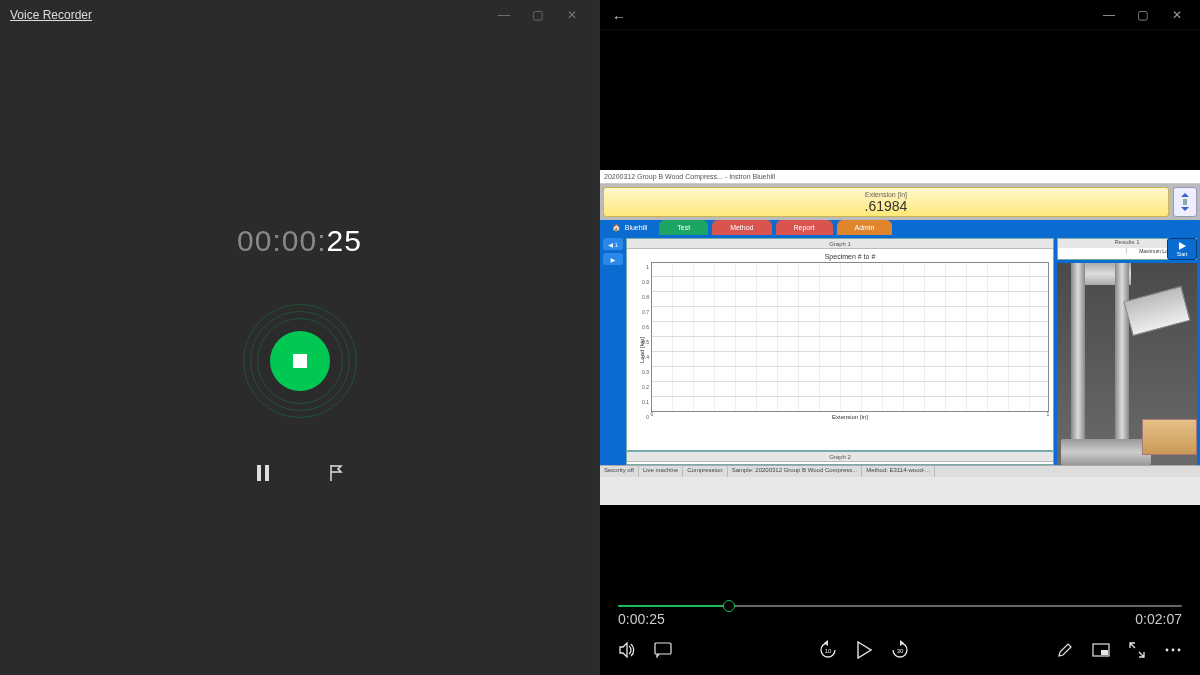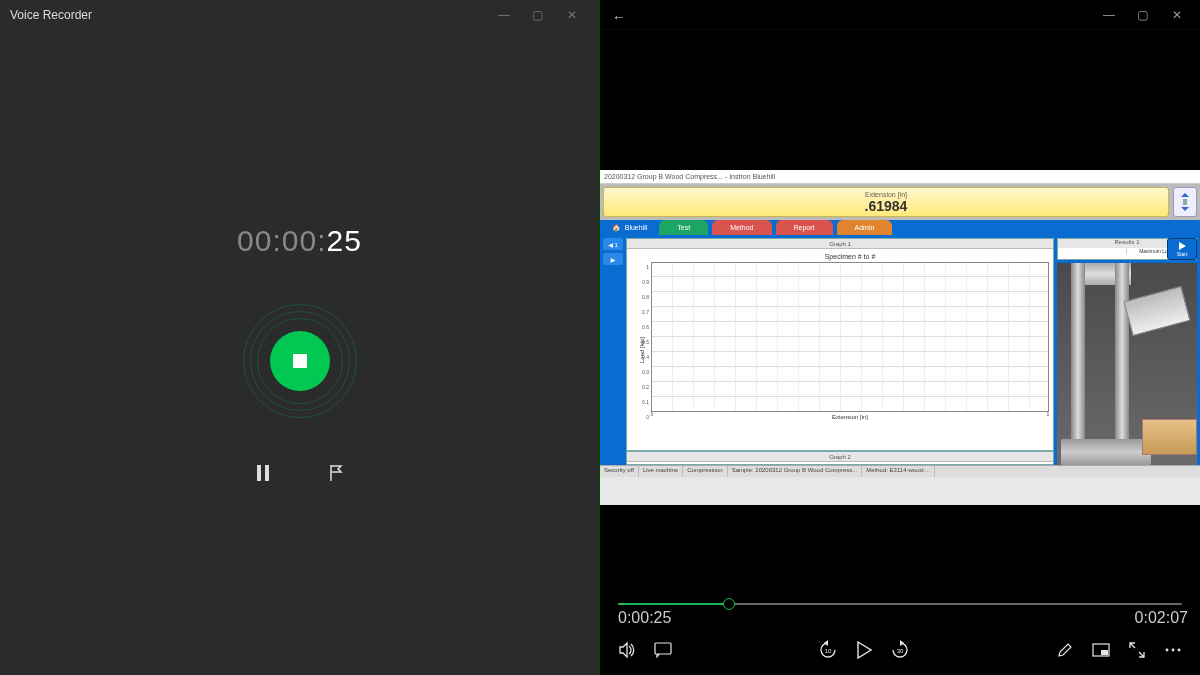--- a/index.html
+++ b/index.html
@@ -1,21 +1,21 @@
 <!DOCTYPE html>
 <html><head>
 <meta charset="utf-8">
 <style>
   * { margin: 0; padding: 0; box-sizing: border-box; font-family: "Segoe UI", Arial, sans-serif; }
   body { width: 1200px; height: 675px; background: #000; display: flex; overflow: hidden; }
 
   
   .vr-app { width: 600px; height: 675px; background: #2b2b2b; display: flex; flex-direction: column; color: #fff; border-right: 1px solid #004d00; }
   .vr-titlebar { height: 30px; display: flex; align-items: center; padding: 0 10px; font-size: 12px; color: #ddd; }
-  .vr-titlebar .title { flex: 1; }
+  .vr-titlebar .title { flex: 1; text-decoration: underline; }
   .vr-titlebar .ctl { width: 34px; text-align: center; color: #777; font-size: 12px; cursor: default; }
   .vr-body { flex: 1; display: flex; flex-direction: column; align-items: center; justify-content: center; gap: 60px; }
   .vr-timer { font-size: 30px; font-weight: 300; color: #888; letter-spacing: 1px; }
   .vr-timer .sec { color: #fff; }
   .vr-rec { width: 86px; height: 86px; border-radius: 50%; position: relative; display: flex; align-items: center; justify-content: center; }
   .vr-rec .ring { position: absolute; border-radius: 50%; border: 1px solid rgba(0,200,83,.25); }
   .vr-rec .r1 { width: 86px; height: 86px; }
   .vr-rec .r2 { width: 100px; height: 100px; }
   .vr-rec .r3 { width: 114px; height: 114px; }
   .vr-rec .core { width: 60px; height: 60px; border-radius: 50%; background: #00c853; display: flex; align-items: center; justify-content: center; }
@@ -42,21 +42,21 @@
   .ins-brand .logo-inner{ width:14px; height:10px; background:#c11; clip-path: polygon(0 0,50% 50%,0 100%,50% 100%,100% 50%,50% 0); }
   .ins-brand .name { color:#fff; font-size:9px; font-weight:bold; letter-spacing:.5px; }
   .ins-brand .sp { flex:1; }
   .ins-brand .balance { background:#eef; border:1px solid #99b; border-radius:3px; font-size:7px; color:#337; padding:1px 10px; display:flex; align-items:center; gap:4px; }
   .ins-brand .balance .b-ico{ width:8px;height:8px;border-radius:50%;background:#36c;color:#fff;display:flex;align-items:center;justify-content:center;font-size:6px;}
   .ins-brand .mini { display:flex; gap:2px; }
   .ins-brand .mini div{ width:14px;height:14px;background:#dde;border:1px solid #99a;border-radius:2px; }
   .ins-readouts { height: 36px; display:flex; gap:4px; padding:3px; background:#bbb; }
   .ins-readouts .ro { flex:1; background: linear-gradient(#fff7cc,#ffe97a); border:1px solid #c9b755; border-radius:3px; display:flex; flex-direction:column; align-items:center; justify-content:center; }
   .ins-readouts .ro .lbl{ font-size:7px; color:#665; }
-  .ins-readouts .ro .val{ font-size:14px; font-weight:bold; color:#333; }
+  .ins-readouts .ro .val{ font-size:14px; font-weight:normal; color:#333; }
   .ins-readouts .side { width:24px; background:#eef; border:1px solid #99b; border-radius:3px; display:flex; align-items:center; justify-content:center; }
   .ins-tabs { height:15px; display:flex; padding-left:4px; background:#0a6bd0; }
   .ins-tabs .tab{ flex:0 0 auto; padding:0 18px; font-size:7px; display:flex; align-items:center; color:#bde; border-top-left-radius:6px; border-top-right-radius:6px; margin-right:4px; gap:4px;}
   .ins-tabs .tab.home{ background:#0a6bd0; color:#fff; padding:0 8px;}
   .ins-tabs .tab.active{ background:#1da564; color:#fff; }
   .ins-tabs .tab.red{ background:#d9534f; color:#fff; }
   .ins-tabs .tab.orange{ background:#e0852e; color:#fff; }
   .ins-main { display:flex; background:#0a6bd0; padding:3px 3px 0 3px; gap:3px; height: 230px;}
   .ins-left { width:20px; display:flex; flex-direction:column; gap:3px; }
   .ins-left .btn{ flex:0 0 auto; height:12px; background:#2a88e8; border-radius:2px; font-size:6px; color:#fff; display:flex; align-items:center; justify-content:center; }
@@ -89,21 +89,21 @@
   .ins-run .tri{ width:0;height:0;border-left:7px solid #fff;border-top:4px solid transparent;border-bottom:4px solid transparent;}
   .ins-run .txt{ font-size:5px; color:#fff;}
   .ins-status { height:12px; background:#ddd; border-top:1px solid #aaa; display:flex; font-size:6px; color:#444;}
   .ins-status div{ padding:1px 4px; border-right:1px solid #bbb;}
 
   
   .vp-seek { padding: 0 18px; }
   .vp-track { position:relative; height:2px; background:#666; border-radius:1px; }
   .vp-fill{ position:absolute; left:0; top:0; bottom:0; background:#1db954; border-radius:1px; }
   .vp-thumb{ position:absolute; top:50%; width:12px; height:12px; border:1px solid #1db954; background:#000; border-radius:50%; transform:translate(-50%,-50%); }
-  .vp-times{ display:flex; justify-content:space-between; font-size:16px; color:#ccc; padding:4px 12px 0 18px; }
+  .vp-times{ display:flex; justify-content:space-between; font-size:14px; color:#ccc; padding:4px 18px 0 18px; }
   .vp-controls{ display:flex; align-items:center; padding:10px 14px 12px 14px; gap:10px; }
   .vp-controls .sp{ flex:1; }
   .vp-controls .c{ width:26px; height:26px; display:flex; align-items:center; justify-content:center; color:#e6e6e6; }
   svg{ display:block; }
 </style>
 </head>
 <body>
 
 <div class="vr-app">
   <div class="vr-titlebar">

